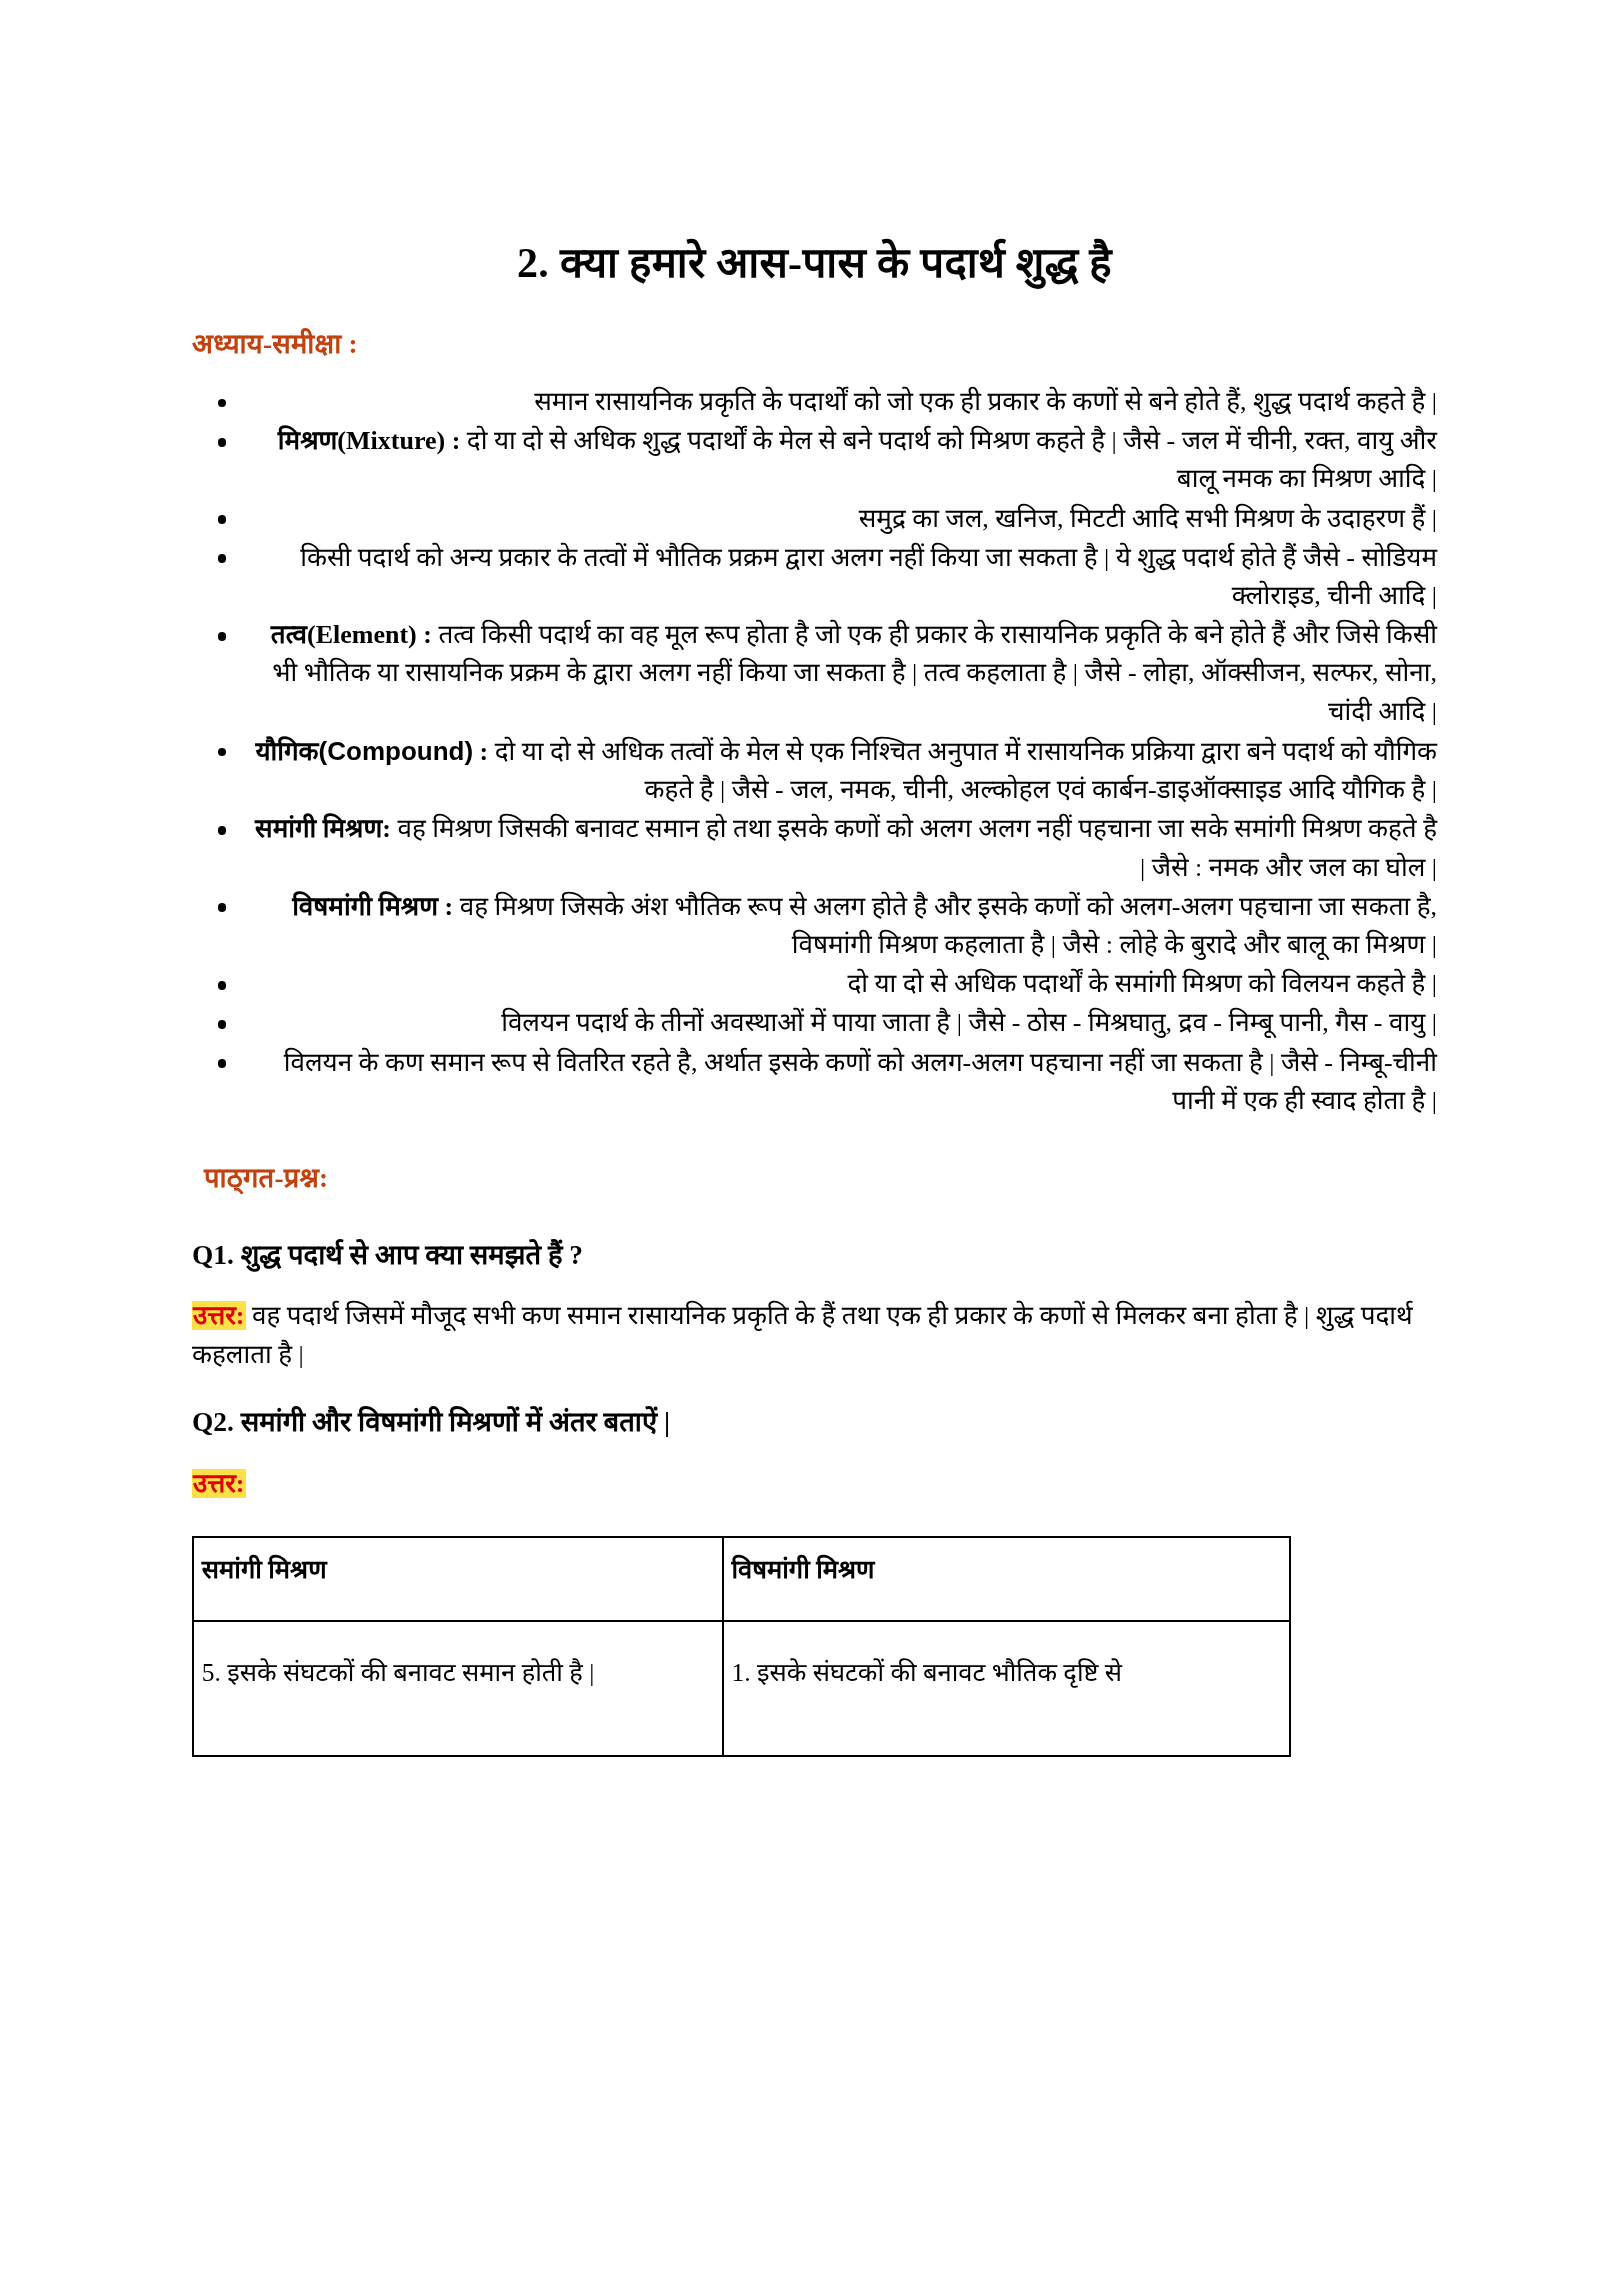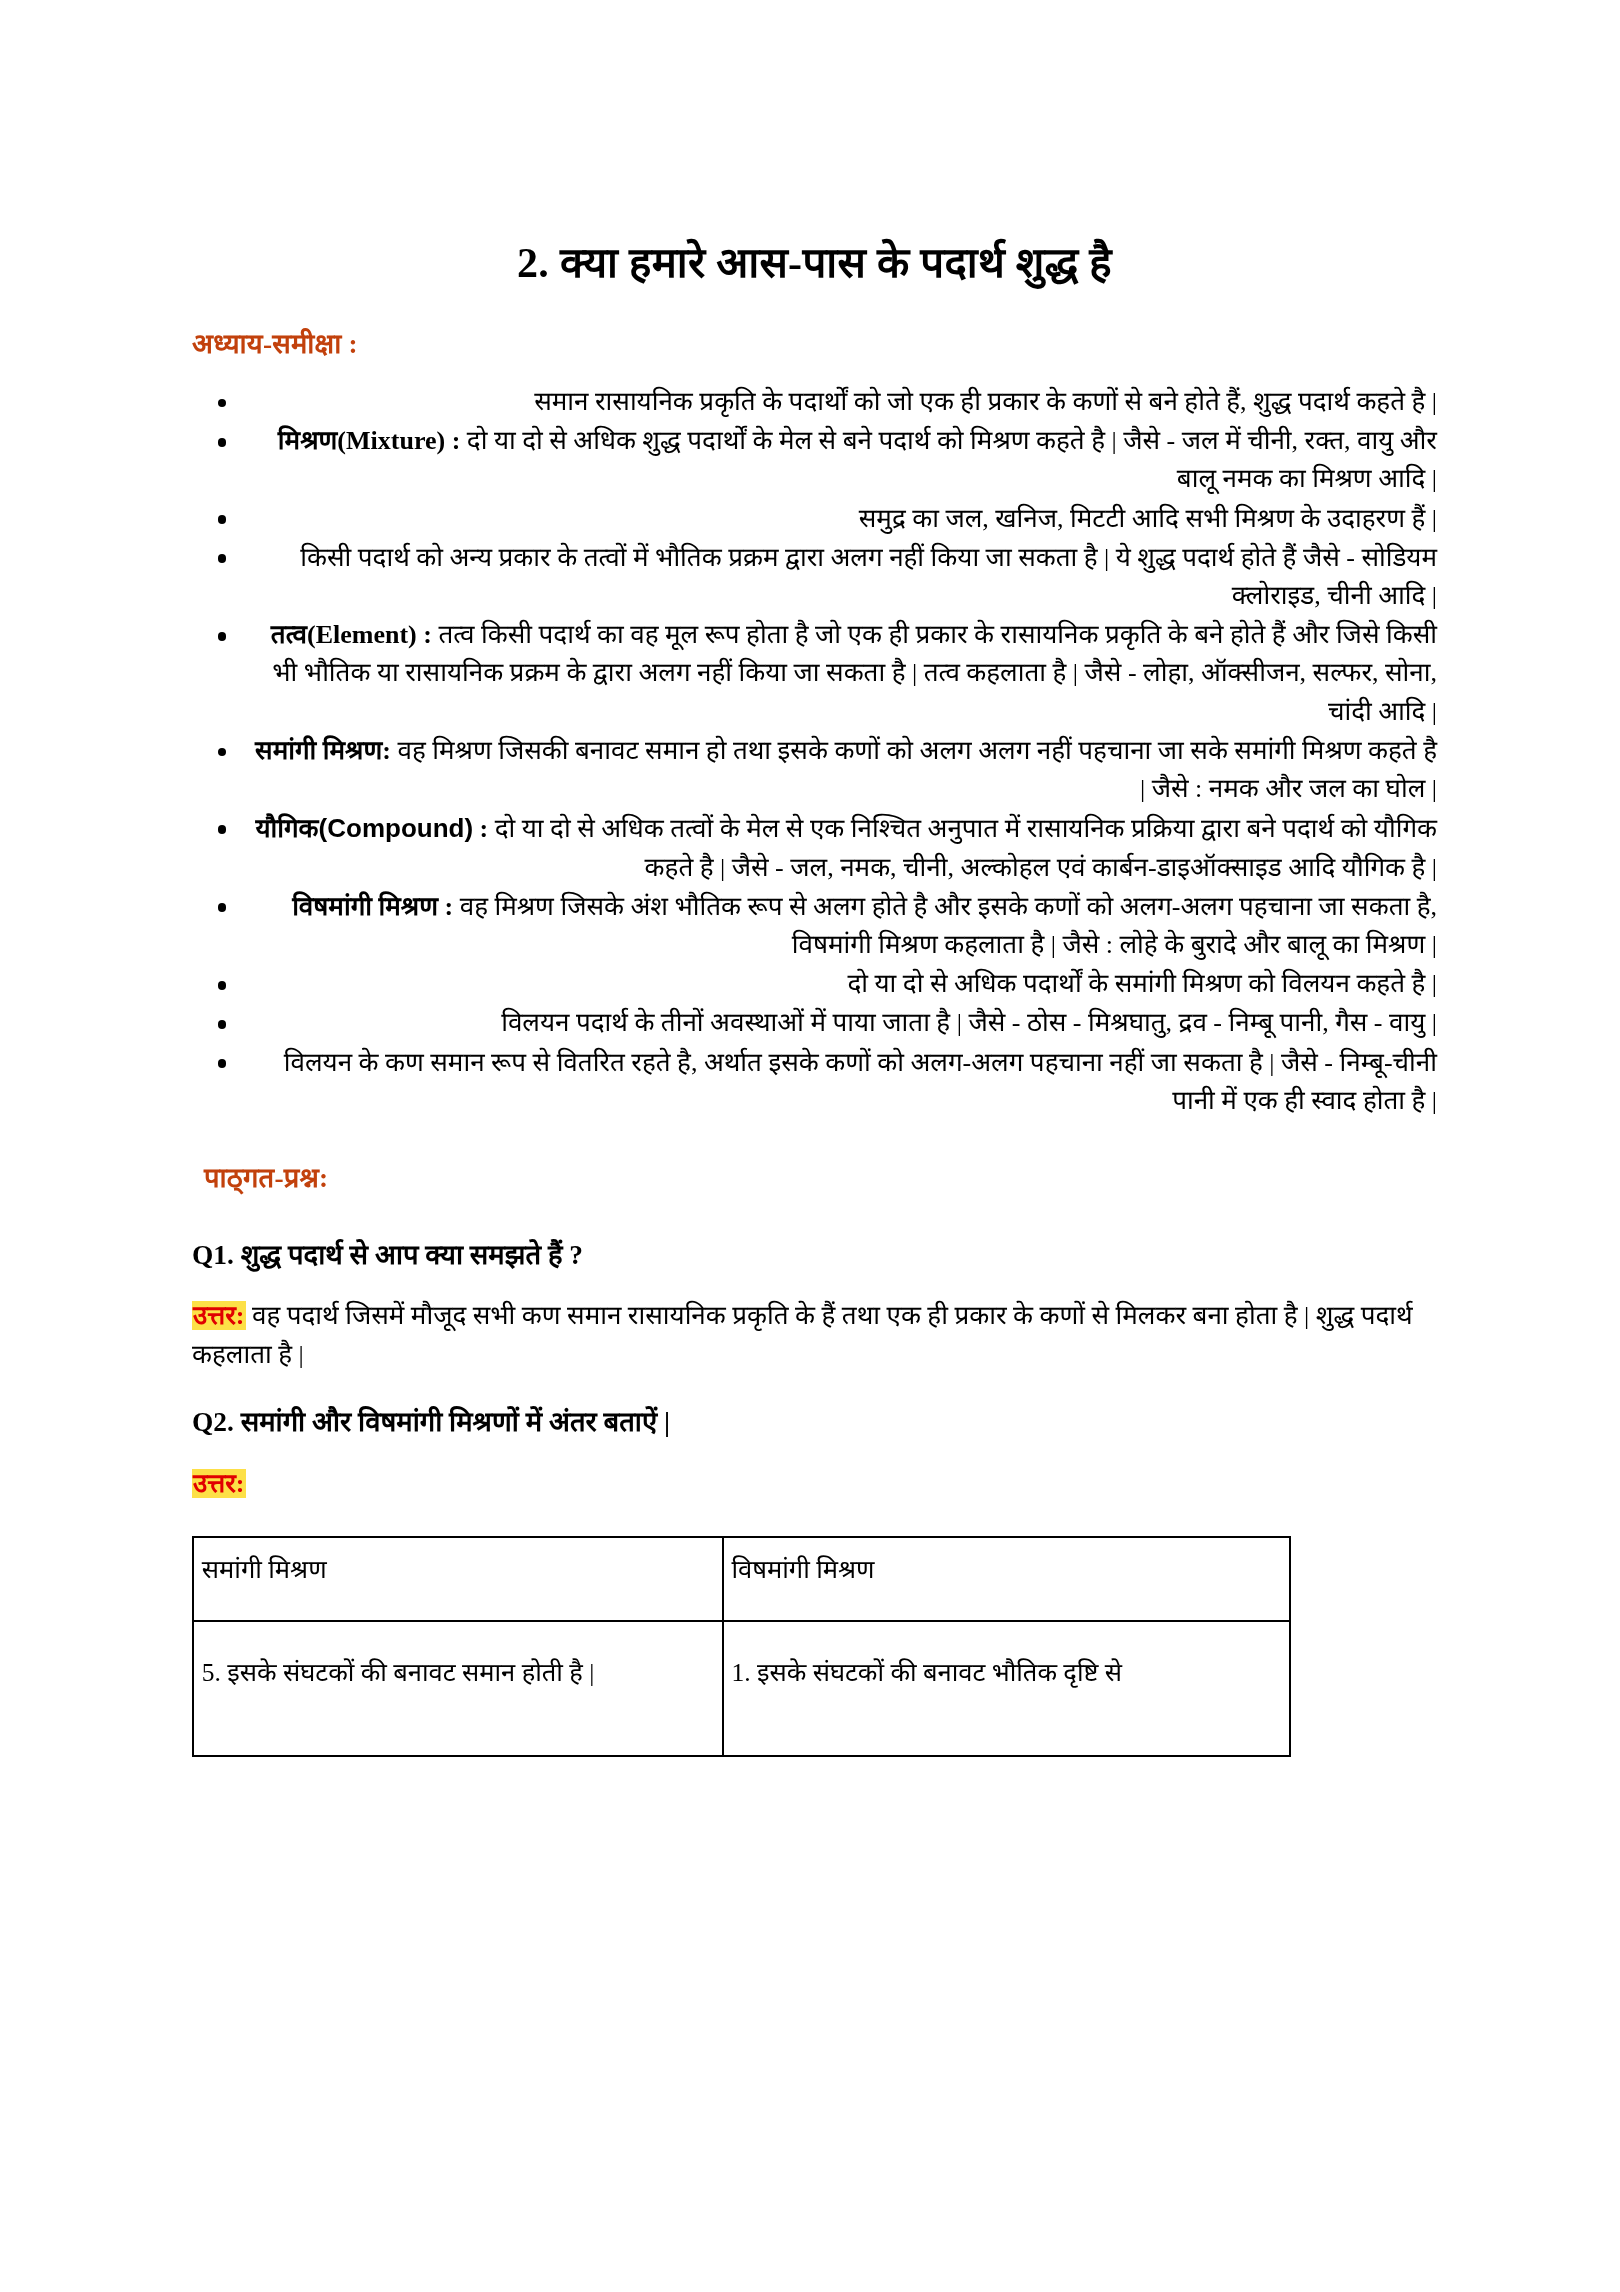--- a/index.html
+++ b/index.html
@@ -127,20 +127,21 @@
   }
   table.compare-table td {
     border: 2.9px solid #000;
     font-size: 25.5px;
     line-height: 1.4;
     padding: 13.7px 5.9px 17.6px 7.8px;
     vertical-align: top;
   }
   table.compare-table tr.header-row td {
     height: 51px;
+    font-weight: bold;
   }
   table.compare-table tr.body-row td {
     height: 78px;
     padding-top: 33px;
     padding-bottom: 21.6px;
   }
   table.compare-table td.col-left { width: 514px; }
   table.compare-table td.col-right { width: 552px; }
 </style>
 </head>
@@ -163,24 +164,24 @@
       <li>
         <span class="term"></span><span>समुद्र का जल, खनिज, मिटटी आदि सभी मिश्रण के उदाहरण हैं |</span>
       </li>
       <li>
         <span class="term"></span><span>किसी पदार्थ को अन्य प्रकार के तत्वों में भौतिक प्रक्रम द्वारा अलग नहीं किया जा सकता है | ये शुद्ध पदार्थ होते हैं जैसे - सोडियम क्लोराइड, चीनी आदि |</span>
       </li>
       <li>
         <span class="term">तत्व</span><span class="term-serif-en">(Element)</span><span class="term"> : </span><span>तत्व किसी पदार्थ का वह मूल रूप होता है जो एक ही प्रकार के रासायनिक प्रकृति के बने होते हैं और जिसे किसी भी भौतिक या रासायनिक प्रक्रम के द्वारा अलग नहीं किया जा सकता है | तत्व कहलाता है | जैसे - लोहा, ऑक्सीजन, सल्फर, सोना, चांदी आदि |</span>
       </li>
       <li>
+        <span class="term">यौगिक</span><span class="term-sans-en">(Compound)</span><span class="term"> : </span><span>दो या दो से अधिक तत्वों के मेल से एक निश्चित अनुपात में रासायनिक प्रक्रिया द्वारा बने पदार्थ को यौगिक कहते है | जैसे - जल, नमक, चीनी, अल्कोहल एवं कार्बन-डाइऑक्साइड आदि यौगिक है |</span>
+      </li>
+      <li>
         <span class="term">समांगी मिश्रण:</span><span class="term"> </span><span>वह मिश्रण जिसकी बनावट समान हो तथा इसके कणों को अलग अलग नहीं पहचाना जा सके समांगी मिश्रण कहते है | जैसे : नमक और जल का घोल |</span>
-      </li>
-      <li>
-        <span class="term">यौगिक</span><span class="term-sans-en">(Compound)</span><span class="term"> : </span><span>दो या दो से अधिक तत्वों के मेल से एक निश्चित अनुपात में रासायनिक प्रक्रिया द्वारा बने पदार्थ को यौगिक कहते है | जैसे - जल, नमक, चीनी, अल्कोहल एवं कार्बन-डाइऑक्साइड आदि यौगिक है |</span>
       </li>
       <li>
         <span class="term">विषमांगी मिश्रण :</span><span class="term"> </span><span>वह मिश्रण जिसके अंश भौतिक रूप से अलग होते है और इसके कणों को अलग-अलग पहचाना जा सकता है, विषमांगी मिश्रण कहलाता है | जैसे : लोहे के बुरादे और बालू का मिश्रण |</span>
       </li>
       <li>
         <span>दो या दो से अधिक पदार्थों के समांगी मिश्रण को विलयन कहते है |</span>
       </li>
       <li>
         <span>विलयन पदार्थ के तीनों अवस्थाओं में पाया जाता है | जैसे - ठोस - मिश्रघातु, द्रव - निम्बू पानी, गैस - वायु |</span>
       </li>

